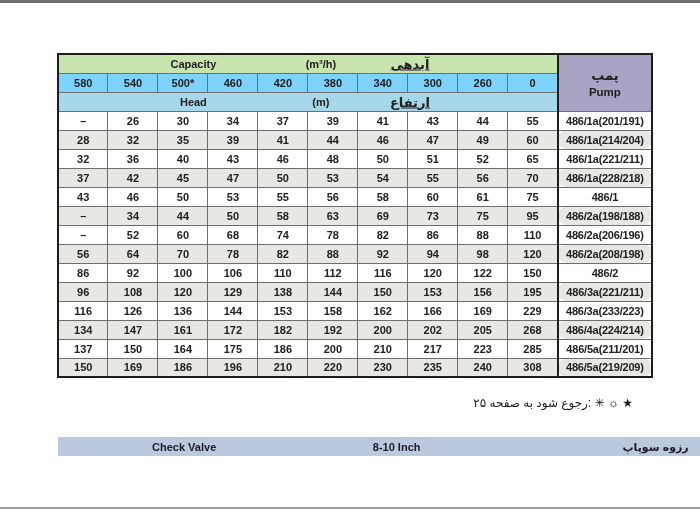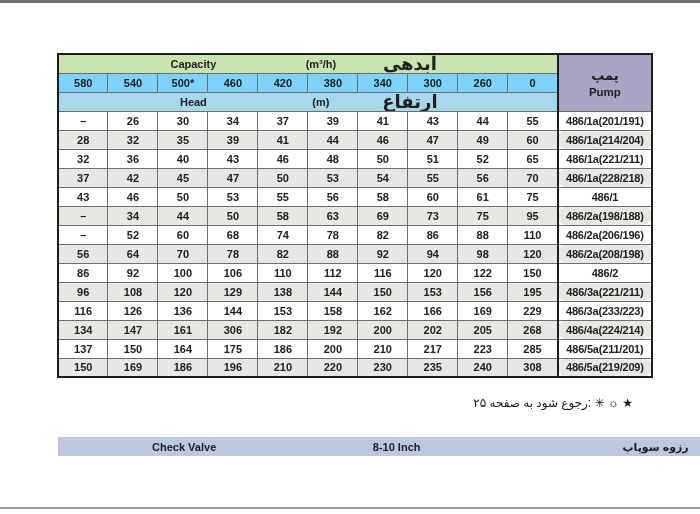--- a/index.html
+++ b/index.html
@@ -54,21 +54,21 @@
   .green-row td.band{background:var(--green-header);}
   .blue-row td.band{background:var(--blue-header);}
   td.band{position:relative;height:19px;}
   td.band .pos{
     position:absolute;top:50%;transform:translate(-50%,-50%);
     white-space:nowrap;
   }
   .pos.p1{left:27%;}
   .pos.p2{left:49%;padding-left:36px;}
   .pos.p3{left:70.5%;}
-  .fa{font-size:18px;direction:rtl;}
+  .fa{font-size:13px;direction:rtl;text-decoration:underline;}
   td.pump-head{
     background:var(--pump-header);
     border-left:2px solid var(--border-dark);
     font-size:11.5px;
   }
   td.pump-head .fa-line{font-size:13px;margin-bottom:3px;}
   .values-row td{background:#7dd3fc;}
   tbody tr:nth-child(even) td{background:var(--stripe);}
   tbody tr:nth-child(odd) td{background:#ffffff;}
   td.pump-cell{
@@ -290,21 +290,21 @@
           <td>162</td>
           <td>166</td>
           <td>169</td>
           <td>229</td>
           <td class="pump-cell">486/3a(233/223)</td>
         </tr>
         <tr>
           <td>134</td>
           <td>147</td>
           <td>161</td>
-          <td>306</td>
+          <td>172</td>
           <td>182</td>
           <td>192</td>
           <td>200</td>
           <td>202</td>
           <td>205</td>
           <td>268</td>
           <td class="pump-cell">486/4a(224/214)</td>
         </tr>
         <tr>
           <td>137</td>

